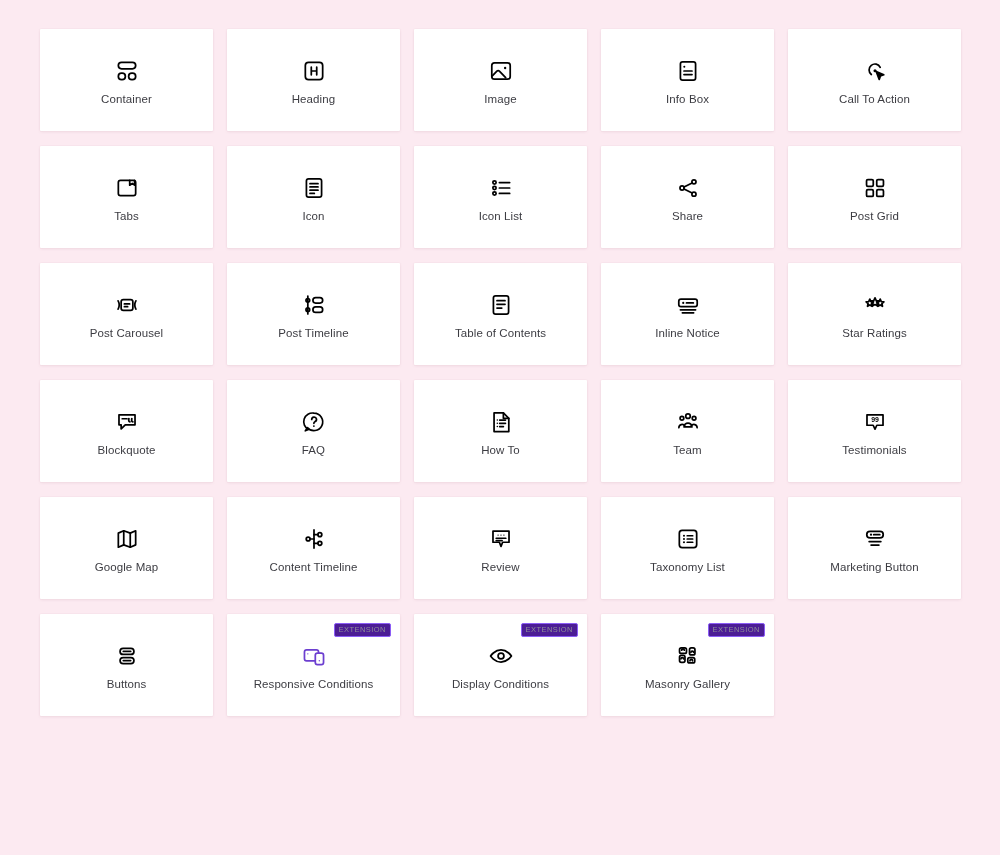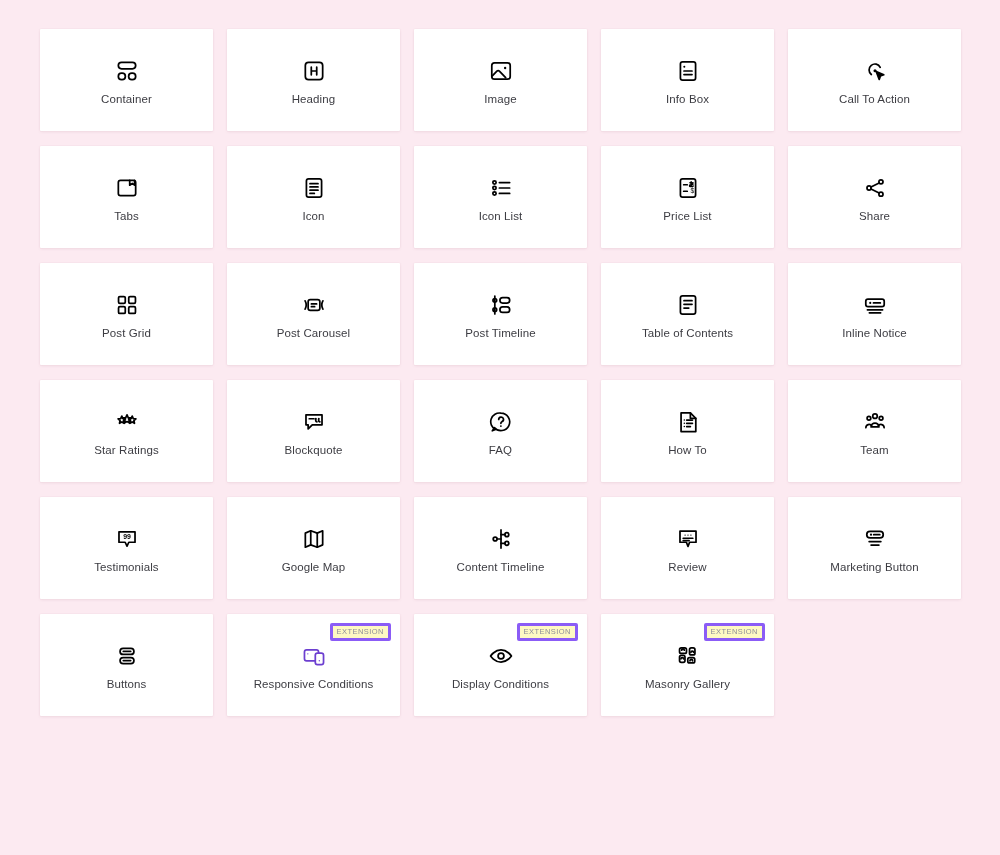--- a/index.html
+++ b/index.html
@@ -52,25 +52,25 @@
     text-align: center;
     letter-spacing: 0.1px;
   }
   .ext-badge {
     position: absolute;
     top: 9px;
     right: 9px;
     font-size: 7.5px;
     letter-spacing: 0.45px;
     color: #8e8e98;
-    border: 3px solid #8b5cf6;
+    border: 1px solid #8b5cf6;
     border-radius: 2px;
     padding: 2px 4px 2px 4px;
     line-height: 1;
-    background: #fef9c3;
+    background: #4c1d95;
   }
   .card-purple svg { color: #6c3fd0; }
 </style>
 </head>
 <body>
 
 <div id="widget-grid">
     <div class="widget-card">
       <span class="widget-icon">
         <svg width="26" height="26" viewBox="0 0 24 24" fill="none" stroke="currentColor" stroke-width="1.6" stroke-linecap="round" stroke-linejoin="round">
@@ -145,32 +145,20 @@
           <circle cx="6" cy="12" r="1.5"></circle>
           <circle cx="6" cy="17" r="1.5"></circle>
           <path d="M10.5 7H20M10.5 12H20M10.5 17H20"></path>
         </svg>
       </span>
       <span class="widget-label">Icon List</span>
     </div>
     <div class="widget-card">
       <span class="widget-icon">
         <svg width="26" height="26" viewBox="0 0 24 24" fill="none" stroke="currentColor" stroke-width="1.6" stroke-linecap="round" stroke-linejoin="round">
-          <rect x="5" y="3.5" width="14" height="17" rx="2"></rect>
-          <path d="M8 9h3.3M8 15h3.3"></path>
-          <path d="M15 6.6v5M13.6 7.8h2.2a1.1 1.1 0 0 1 0 2.2h-1.6a1.1 1.1 0 0 0 0 2.2h2.2" transform="translate(0,-0.4) scale(0.82) translate(3.2,1.4)"></path>
-          <text x="14.2" y="11" font-size="6" fill="currentColor" stroke="none" font-family="sans-serif">$</text>
-          <text x="14.2" y="17" font-size="6" fill="currentColor" stroke="none" font-family="sans-serif">$</text>
-        </svg>
-      </span>
-      <span class="widget-label">Price List</span>
-    </div>
-    <div class="widget-card">
-      <span class="widget-icon">
-        <svg width="26" height="26" viewBox="0 0 24 24" fill="none" stroke="currentColor" stroke-width="1.6" stroke-linecap="round" stroke-linejoin="round">
           <circle cx="17.5" cy="6.3" r="1.9"></circle>
           <circle cx="6.5" cy="12" r="1.9"></circle>
           <circle cx="17.5" cy="17.7" r="1.9"></circle>
           <path d="M8.3 11.1l7.5-3.8M8.3 12.9l7.5 3.8"></path>
         </svg>
       </span>
       <span class="widget-label">Share</span>
     </div>
     <div class="widget-card">
       <span class="widget-icon">
@@ -317,20 +305,32 @@
       <span class="widget-icon">
         <svg width="26" height="26" viewBox="0 0 24 24" fill="none" stroke="currentColor" stroke-width="1.6" stroke-linecap="round" stroke-linejoin="round">
           <path d="M4.6 4.8h14.8v10.2h-5.9L12 18.8l-1.5-3.8H4.6z"></path>
           <circle cx="9.3" cy="8.4" r="0.65" fill="currentColor" stroke="none"></circle>
           <circle cx="12" cy="8.4" r="0.65" fill="currentColor" stroke="none"></circle>
           <circle cx="14.7" cy="8.4" r="0.65" fill="currentColor" stroke="none"></circle>
           <path d="M7.6 11.3h8.8M7.6 13.4h5.4"></path>
         </svg>
       </span>
       <span class="widget-label">Review</span>
+    </div>
+    <div class="widget-card">
+      <span class="widget-icon">
+        <svg width="26" height="26" viewBox="0 0 24 24" fill="none" stroke="currentColor" stroke-width="1.6" stroke-linecap="round" stroke-linejoin="round">
+          <rect x="4" y="4" width="16" height="16" rx="2.6"></rect>
+          <circle cx="8.3" cy="9" r="0.95" fill="currentColor" stroke="none"></circle>
+          <circle cx="8.3" cy="15" r="0.95" fill="currentColor" stroke="none"></circle>
+          <path d="M11.3 9h5M11.3 15h5M11.3 12h5"></path>
+          <circle cx="8.3" cy="12" r="0.95" fill="currentColor" stroke="none"></circle>
+        </svg>
+      </span>
+      <span class="widget-label">Taxonomy List</span>
     </div>
     <div class="widget-card">
       <span class="widget-icon">
         <svg width="26" height="26" viewBox="0 0 24 24" fill="none" stroke="currentColor" stroke-width="1.6" stroke-linecap="round" stroke-linejoin="round">
           <rect x="4.4" y="5" width="15.2" height="6" rx="3"></rect>
           <circle cx="8.3" cy="8" r="1" fill="currentColor" stroke="none"></circle>
           <path d="M11"></path>
           <path d="M10.8 8h5.6"></path>
           <path d="M6.6 14.4h10.8M8.4 17.6h7.2"></path>
         </svg>

